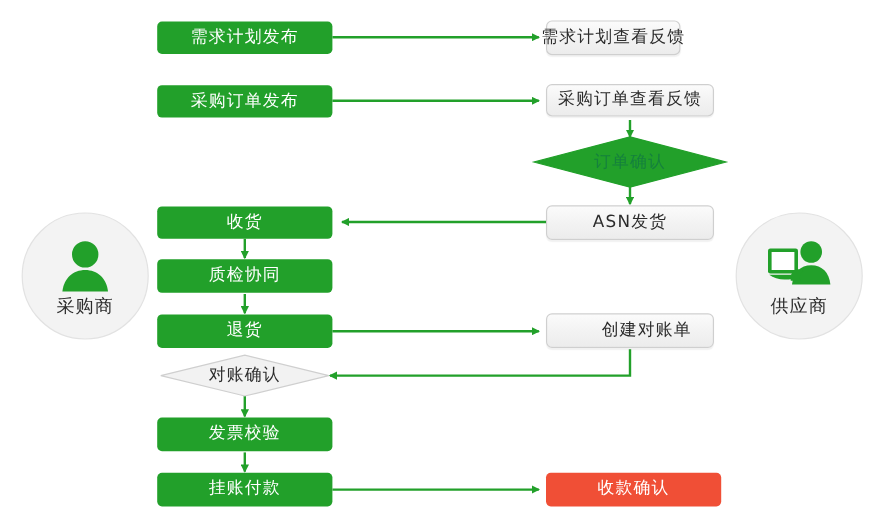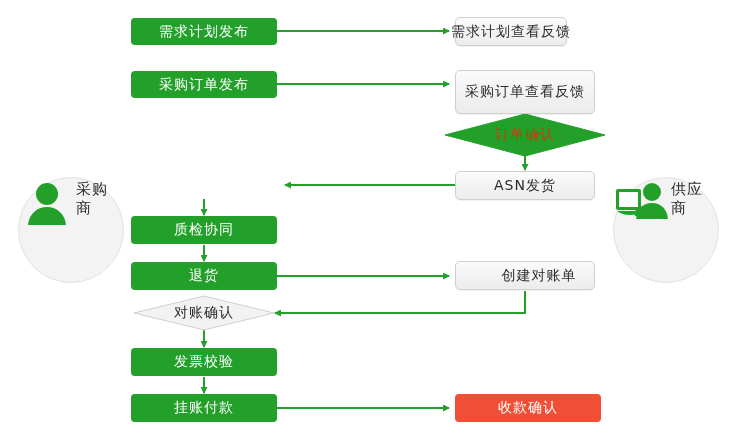--- a/index.html
+++ b/index.html
@@ -67,33 +67,34 @@
   .diamond-label {
     position: absolute;
     display: flex;
     align-items: center;
     justify-content: center;
     font-size: 14px;
     letter-spacing: 1px;
     white-space: nowrap;
     z-index: 4;
   }
-  .diamond-label.on-green { color: #c2410c; }
+  .diamond-label.on-green { color: #15803d; }
   .diamond-label.on-grey  { color: #2b2b2b; }
 
   
   .actor {
     position: absolute;
     width: 104px;
     height: 104px;
     border-radius: 50%;
     background: #f3f3f3;
     border: 1px solid #e2e2e2;
     display: flex;
-    flex-direction: row;
+    flex-direction: column;
+    align-items: center;
     justify-content: center;
     z-index: 3;
   }
   .actor .glyph {
     width: 58px;
     height: 46px;
     display: flex;
     align-items: flex-end;
     justify-content: center;
     margin-top: 2px;
@@ -150,30 +151,33 @@
   <div class="node node-green" style="left:131px; top:18px; width:146px; height:27px;">
     <span>需求计划发布</span>
   </div>
   <div class="node node-grey" style="left:455px; top:17px; width:112px; height:29px;">
     <span>需求计划查看反馈</span>
   </div>
 
   <div class="node node-green" style="left:131px; top:71px; width:146px; height:27px;">
     <span>采购订单发布</span>
   </div>
-  <div class="node node-grey" style="left:455px; top:70px; width:140px; height:44px;">
+  <div class="node node-grey" style="left:455px; top:70px; width:140px; height:27px;">
     <span>采购订单查看反馈</span>
   </div>
 
   <div class="diamond-label on-green" style="left:445px; top:123px; width:160px; height:24px;">
     <span>订单确认</span>
   </div>
 
   <div class="node node-grey" style="left:455px; top:171px; width:140px; height:29px;">
     <span>ASN发货</span>
+  </div>
+  <div class="node node-green" style="left:131px; top:172px; width:146px; height:27px;">
+    <span>收货</span>
   </div>
 
   <div class="node node-green" style="left:131px; top:216px; width:146px; height:28px;">
     <span>质检协同</span>
   </div>
 
   <div class="node node-green" style="left:131px; top:262px; width:146px; height:28px;">
     <span>退货</span>
   </div>
   <div class="node node-grey" style="left:455px; top:261px; width:140px; height:29px;padding-left:28px;">

